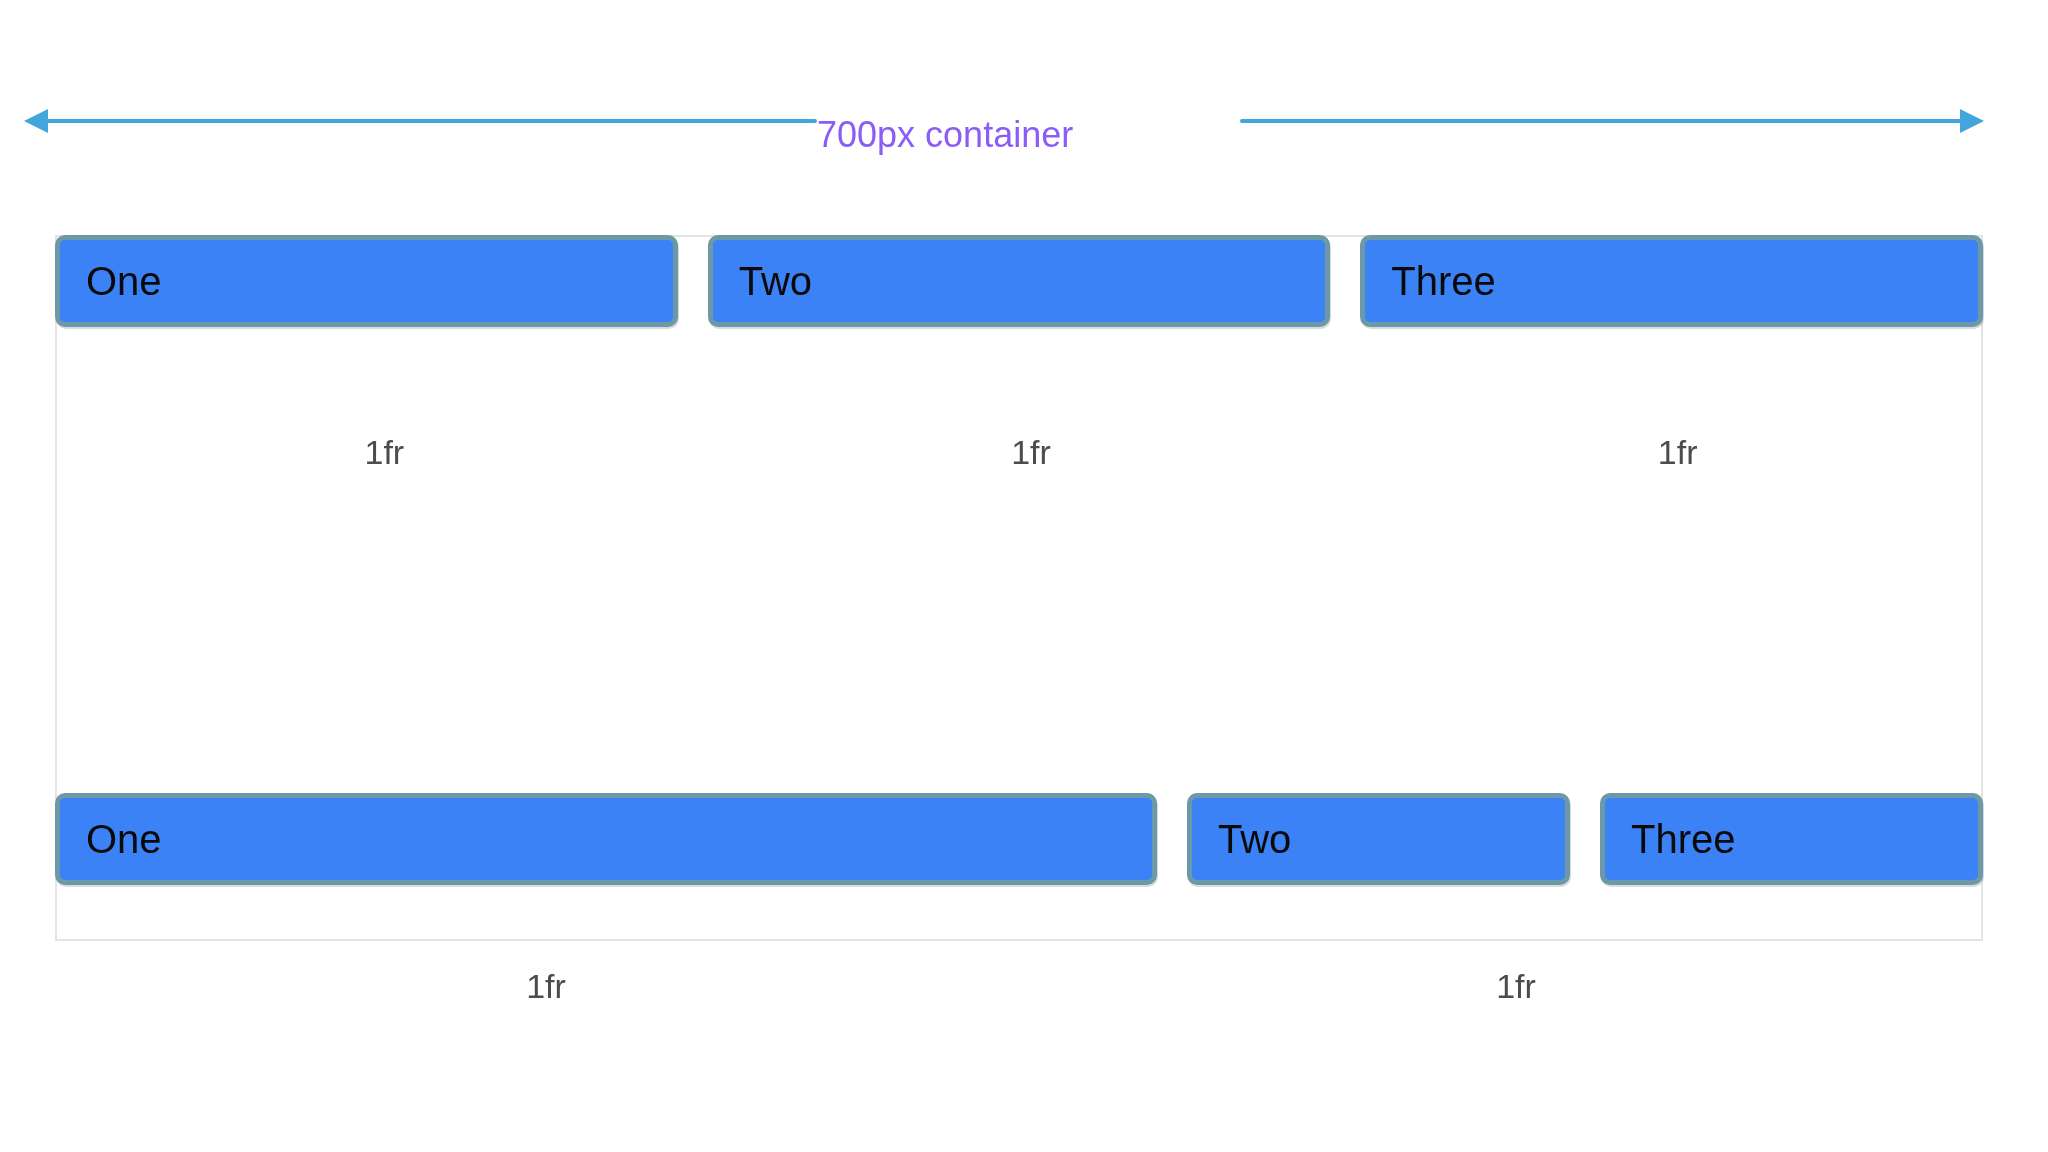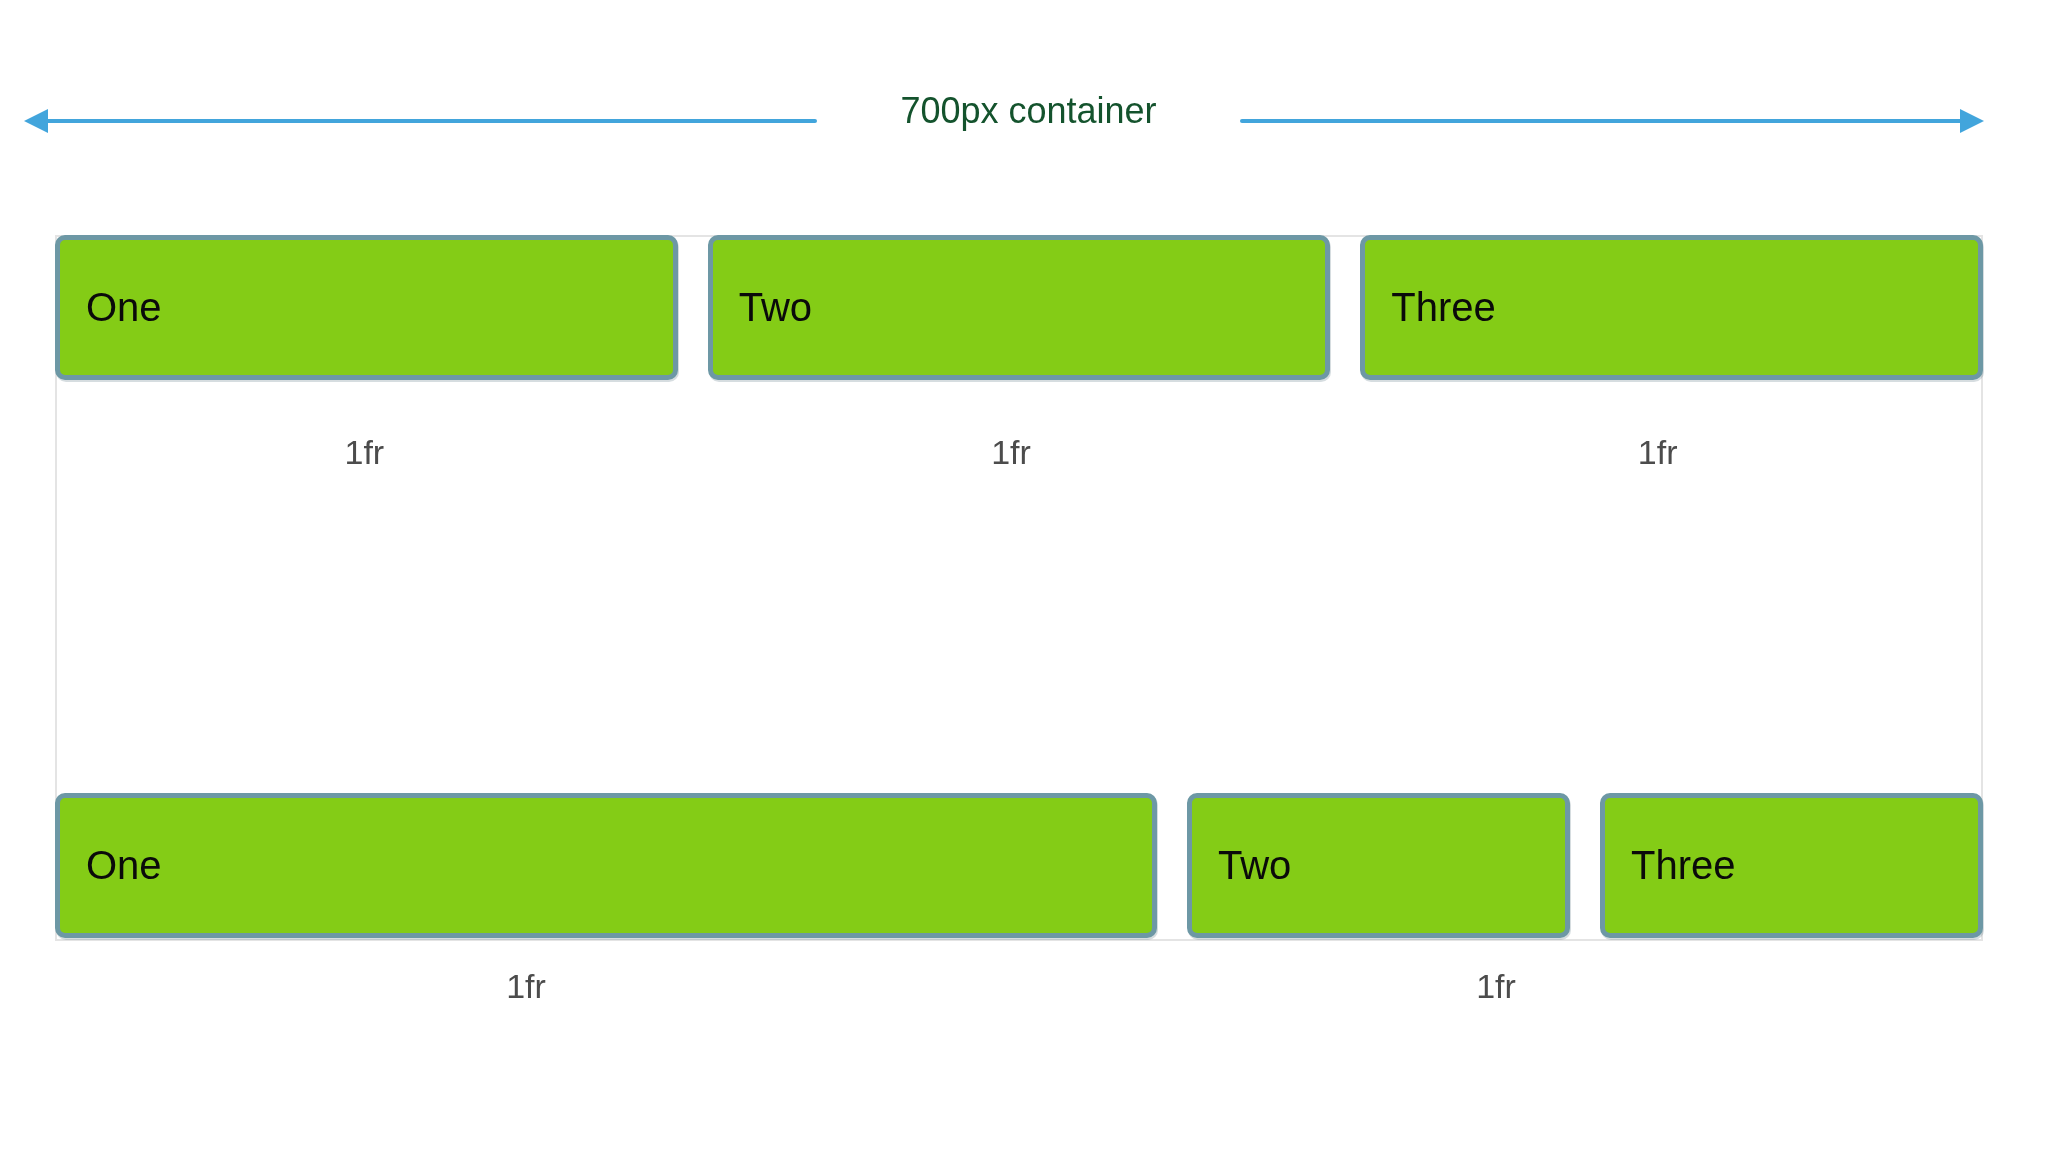--- a/index.html
+++ b/index.html
@@ -19,56 +19,56 @@
   .dim-line.left  { left: 44px;  width: 773px; }
   .dim-line.right { left: 1240px; width: 723px; }
   .dim-head {
     position: absolute; top: 109px; width: 0; height: 0;
     border-top: 12px solid transparent;
     border-bottom: 12px solid transparent;
   }
   .dim-head.left  { left: 24px;  border-right: 24px solid #42a5dc; }
   .dim-head.right { left: 1960px; border-left: 24px solid #42a5dc; }
   .dim-label {
-    position: absolute; left: 817px; top: 89px; width: 423px;
-    text-align: center; font-size: 36px; line-height: 44px;
-    color: #14532d; white-space: nowrap;
+    position: absolute; left: 817px; top: 113px; width: 423px;
+    font-size: 36px; line-height: 44px;
+    color: #8b5cf6; white-space: nowrap;
   }
 
   
   .container-outline {
     position: absolute; left: 55px; top: 235px;
     width: 1928px; height: 706px;
     border: 2px solid #e4e4e4; box-sizing: border-box;
     background: #ffffff;
   }
 
   
   .grid-row {
     position: absolute; left: 55px; width: 1928px;
     display: flex; gap: 30px;
   }
   .grid-row.row1 { top: 235px; }
   .grid-row.row2 { top: 793px; }
   .grid-item {
-    height: 145px; box-sizing: border-box;
-    background: #84cc16;
+    height: 92px; box-sizing: border-box;
+    background: #3b82f6;
     border: 5px solid #6d98a5;
     border-radius: 10px;
     display: flex; align-items: center;
     padding-left: 26px;
     font-size: 40px; color: #0a0a0a;
     box-shadow: 1px 2px 0 rgba(90,120,130,0.25);
   }
   .grid-item.fr { flex: 1 1 0; }
   .grid-item.minmax { flex: 0 0 auto; width: 1102px; }
 
   
   .track-labels {
-    position: absolute; left: 47px; width: 1928px;
+    position: absolute; left: 67px; width: 1928px;
     display: flex; gap: 12px;
   }
   .track-labels.row1 { top: 428px; }
   .track-labels.row2 { top: 962px; }
   .track-label {
     font-size: 34px; line-height: 48px; color: #4c4c4c;
     text-align: center; white-space: nowrap;
   }
   .track-label.fr { flex: 1 1 0; }
   .track-label.minmax { flex: 0 0 auto; width: 1102px; }

